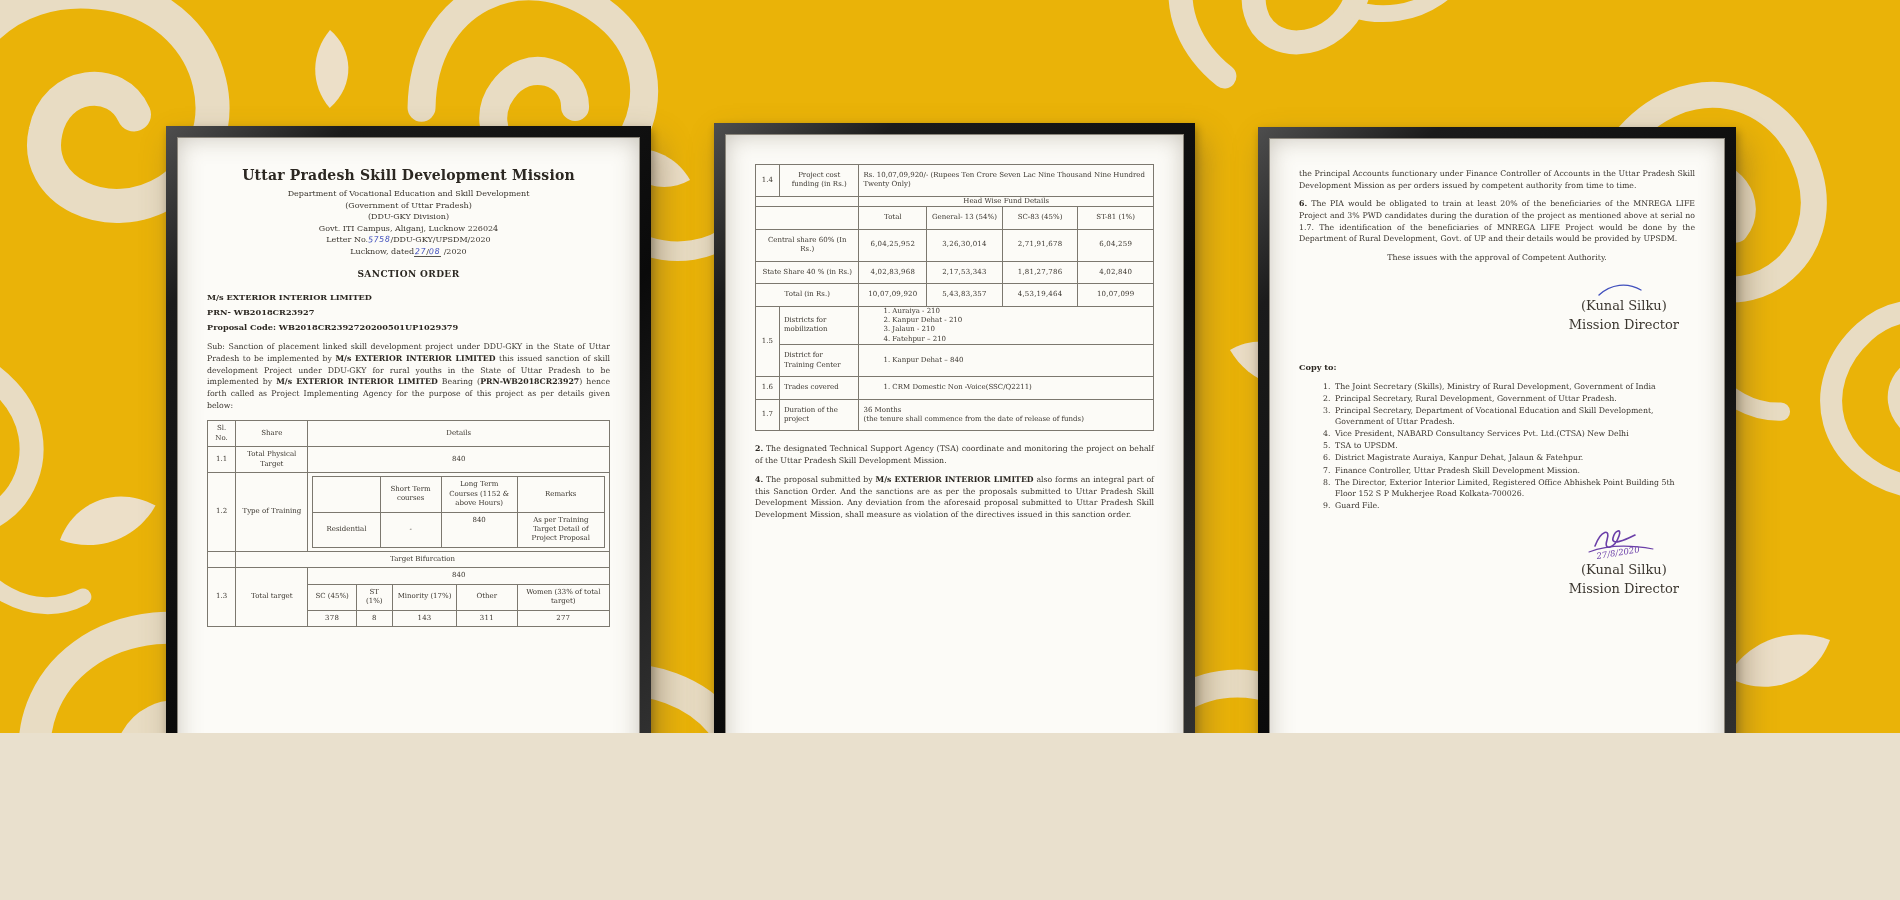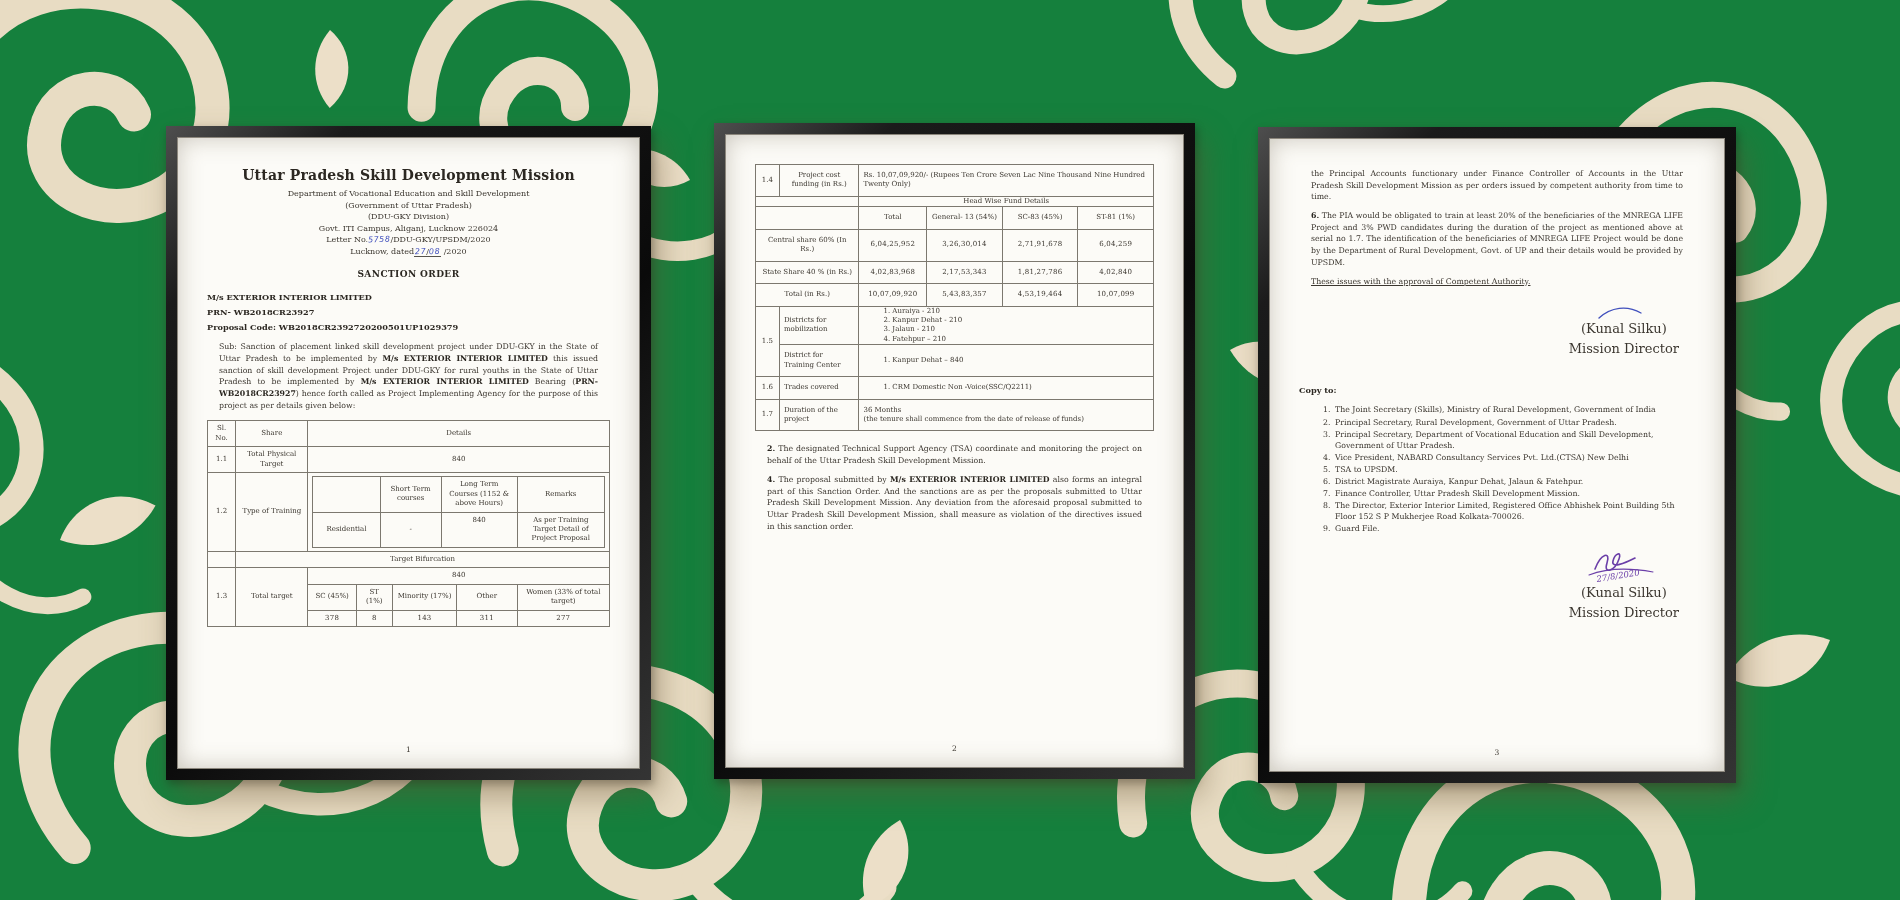--- a/index.html
+++ b/index.html
@@ -1,17 +1,17 @@
 <!DOCTYPE html>
 <html><head>
 <meta charset="utf-8">
 <style>
   html,body{margin:0;padding:0;background:#e9e0cd;}
-  .stage{position:relative;width:1900px;height:900px;overflow:hidden;
-         background:#15803d;font-family:"DejaVu Serif","Liberation Serif",serif;}
+  .stage{position:relative;width:1900px;height:733px;overflow:hidden;
+         background:#eab308;font-family:"DejaVu Serif","Liberation Serif",serif;}
   .bg-pattern{position:absolute;left:0;top:0;pointer-events:none;}
 
   
   .frame{position:absolute;box-sizing:border-box;padding:11px;
          background:linear-gradient(135deg,#4e4e4e 0%,#1b1b1b 16%,#0a0a0a 55%,#343434 100%);
          box-shadow:8px 16px 30px rgba(105,85,52,.45),2px 4px 8px rgba(0,0,0,.30);}
   .paper{box-sizing:border-box;width:100%;height:100%;background:#fcfbf7;
          box-shadow:inset 0 0 0 1px #8b867c,inset 0 0 24px rgba(99,88,66,.35);
          padding:28px 30px 14px;display:flex;flex-direction:column;
          color:#3b362f;font-size:7.8px;line-height:1.5;}
@@ -20,21 +20,21 @@
   
   .hdr{text-align:center;}
   .hdr .org{font-size:14px;font-weight:bold;color:#2c2822;letter-spacing:.2px;margin-bottom:2px;}
   .hdr .sub{font-size:8px;line-height:1.45;}
   .hand{color:#4150bd;font-style:italic;font-family:"DejaVu Sans","Liberation Sans",sans-serif;
         display:inline-block;transform:rotate(-3deg);font-size:8px;letter-spacing:.5px;}
   .u-hand{border-bottom:.8px solid #55524c;padding:0 1px;}
   .order-title{text-align:center;font-weight:bold;font-size:9px;letter-spacing:.4px;
                margin:10px 0 9px;color:#2c2822;}
   .addr{font-weight:bold;font-size:8.2px;line-height:1.8;color:#2c2822;}
-  .para{text-align:justify;margin:7px 12px 0;}
+  .para{text-align:justify;margin:7px 0 0;}
   .para b{color:#2a2620;}
 
   
   .doc-table{width:100%;border-collapse:collapse;font-size:7px;margin-top:9px;color:#3b362f;}
   .doc-table td,.doc-table th{border:1px solid #7c786f;padding:3px 4px;text-align:center;
         vertical-align:middle;font-weight:normal;line-height:1.35;}
   .doc-table .left{text-align:left;}
   .inner-wrap{padding:4px 5px;}
   .inner-table{width:100%;border-collapse:collapse;font-size:7px;}
   .inner-table td{border:1px solid #7c786f;padding:3px 4px;line-height:1.35;}
@@ -269,21 +269,21 @@
 
       <div class="pageno">2</div>
     </div>
   </div>
 
   <div class="frame" style="left:1258px;top:127px;width:478px;height:656px;">
     <div class="paper">
 
       <p class="para" style="margin-top:2px;">the Principal Accounts functionary under Finance Controller of Accounts in the Uttar Pradesh Skill Development Mission as per orders issued by competent authority from time to time.</p>
       <p class="para"><b>6.</b><span> The PIA would be obligated to train at least 20% of the beneficiaries of the MNREGA LIFE Project and 3% PWD candidates during the duration of the project as mentioned above at serial no 1.7. The identification of the beneficiaries of MNREGA LIFE Project would be done by the Department of Rural Development, Govt. of UP and their details would be provided by UPSDM.</span></p>
-      <p class="para" style="text-align:left;text-decoration:underline;">These issues with the approval of Competent Authority.</p>
+      <p class="para" style="text-align:center;">These issues with the approval of Competent Authority.</p>
 
       <div class="flourish-wrap" style="margin-top:18px;">
         <svg width="46" height="16" viewBox="0 0 46 16">
           <path d="M2 13 C 14 2 30 0 44 8" fill="none" stroke="#4150bd" stroke-width="1.4" stroke-linecap="round"></path>
         </svg>
       </div>
       <div class="sig-block">
         <div>(Kunal Silku)</div>
         <div>Mission Director</div>
       </div>

